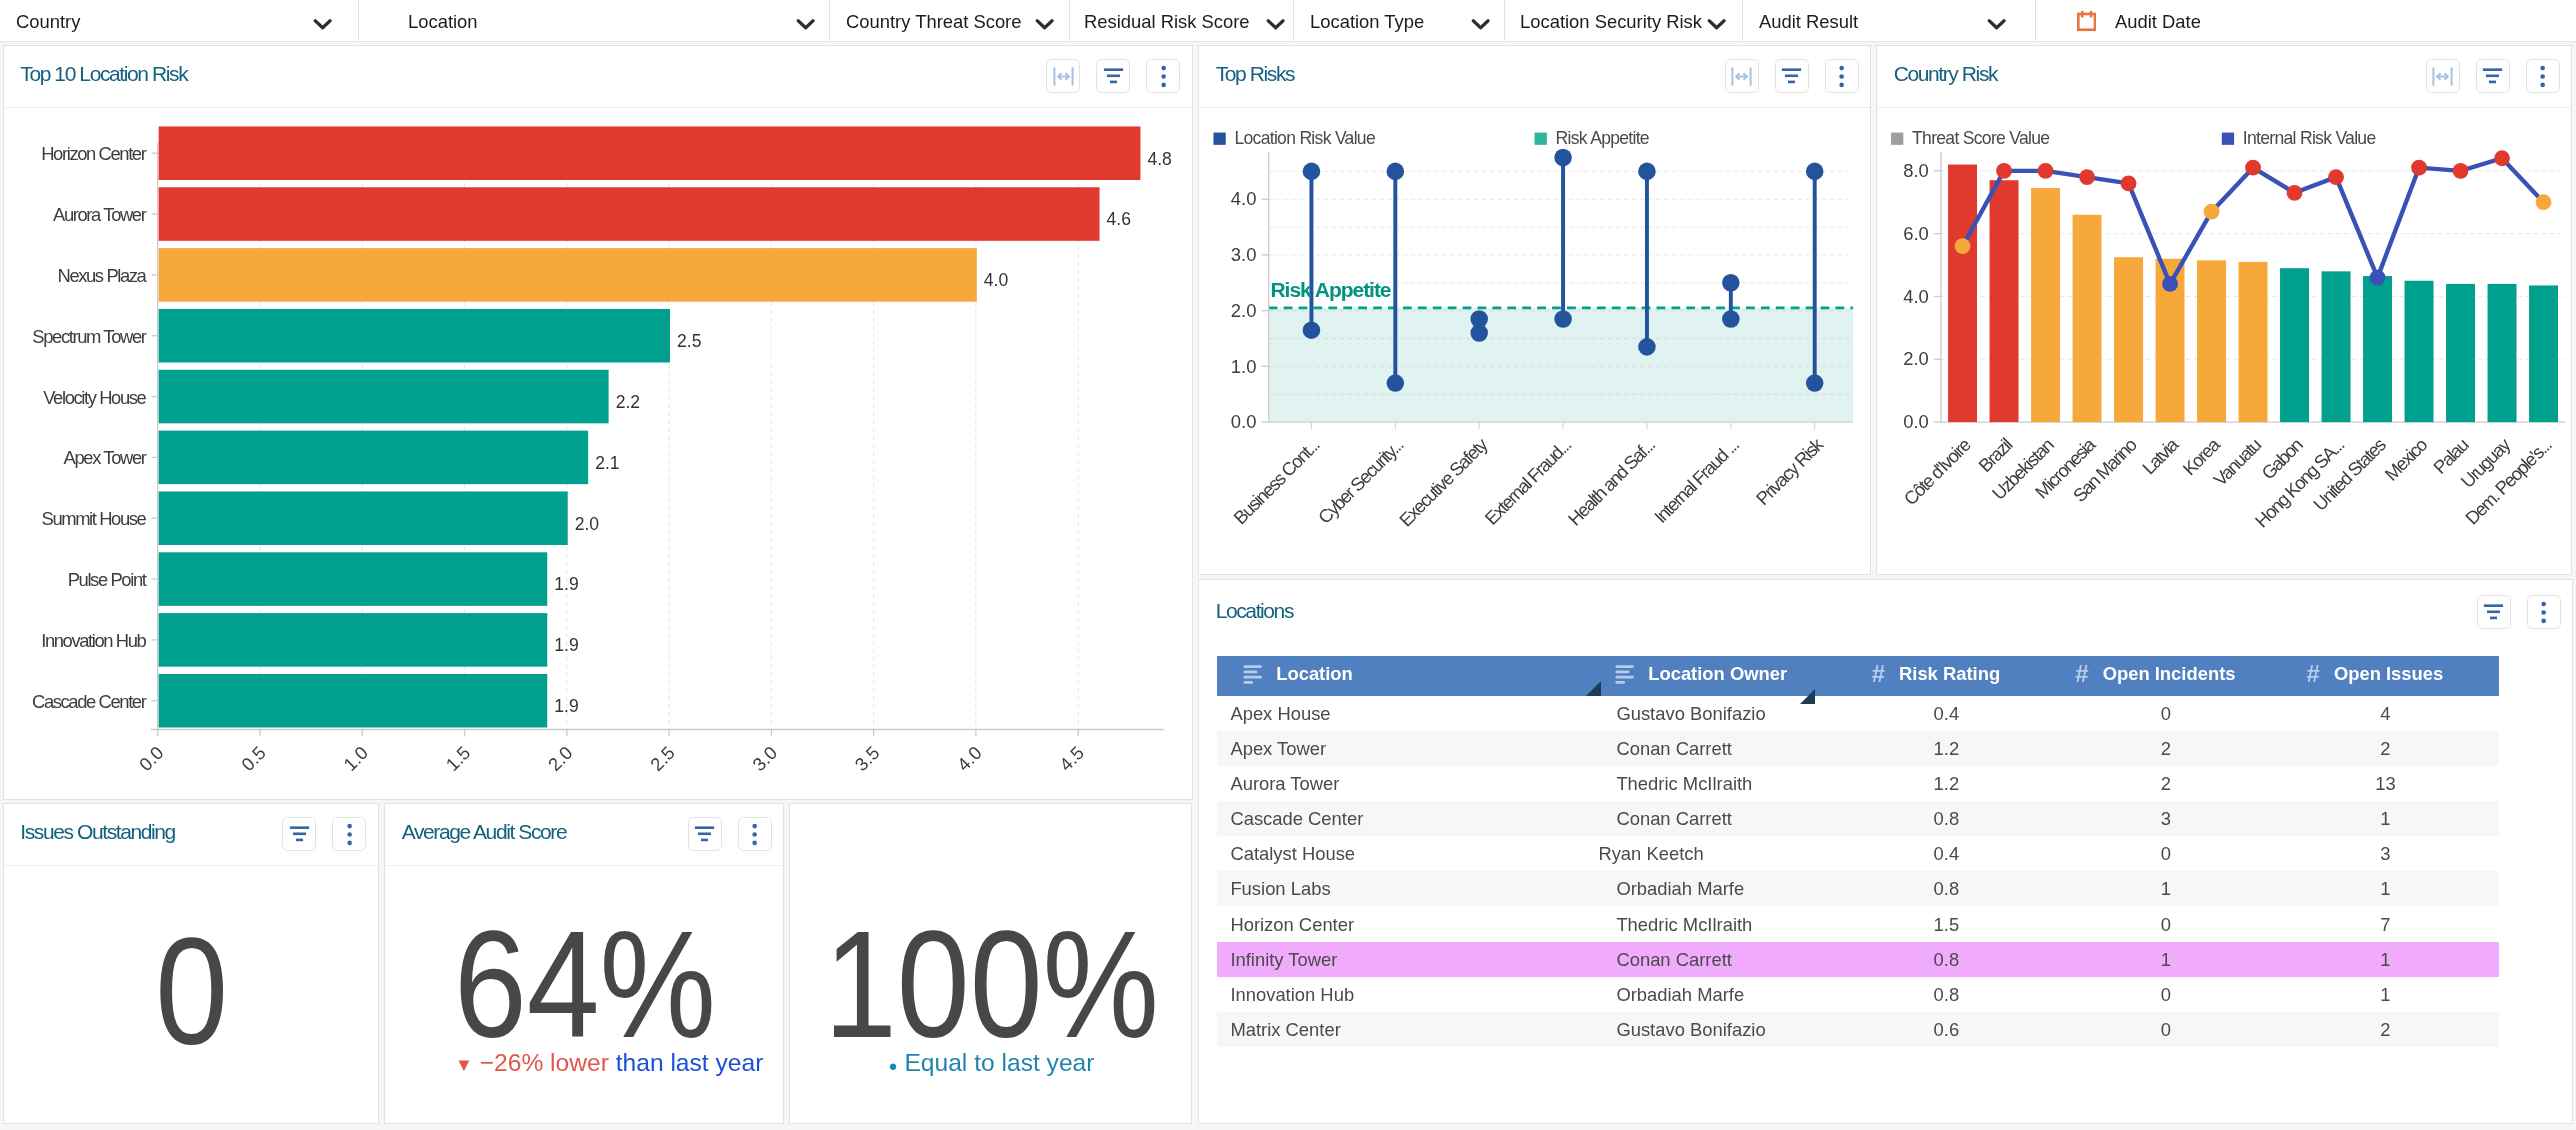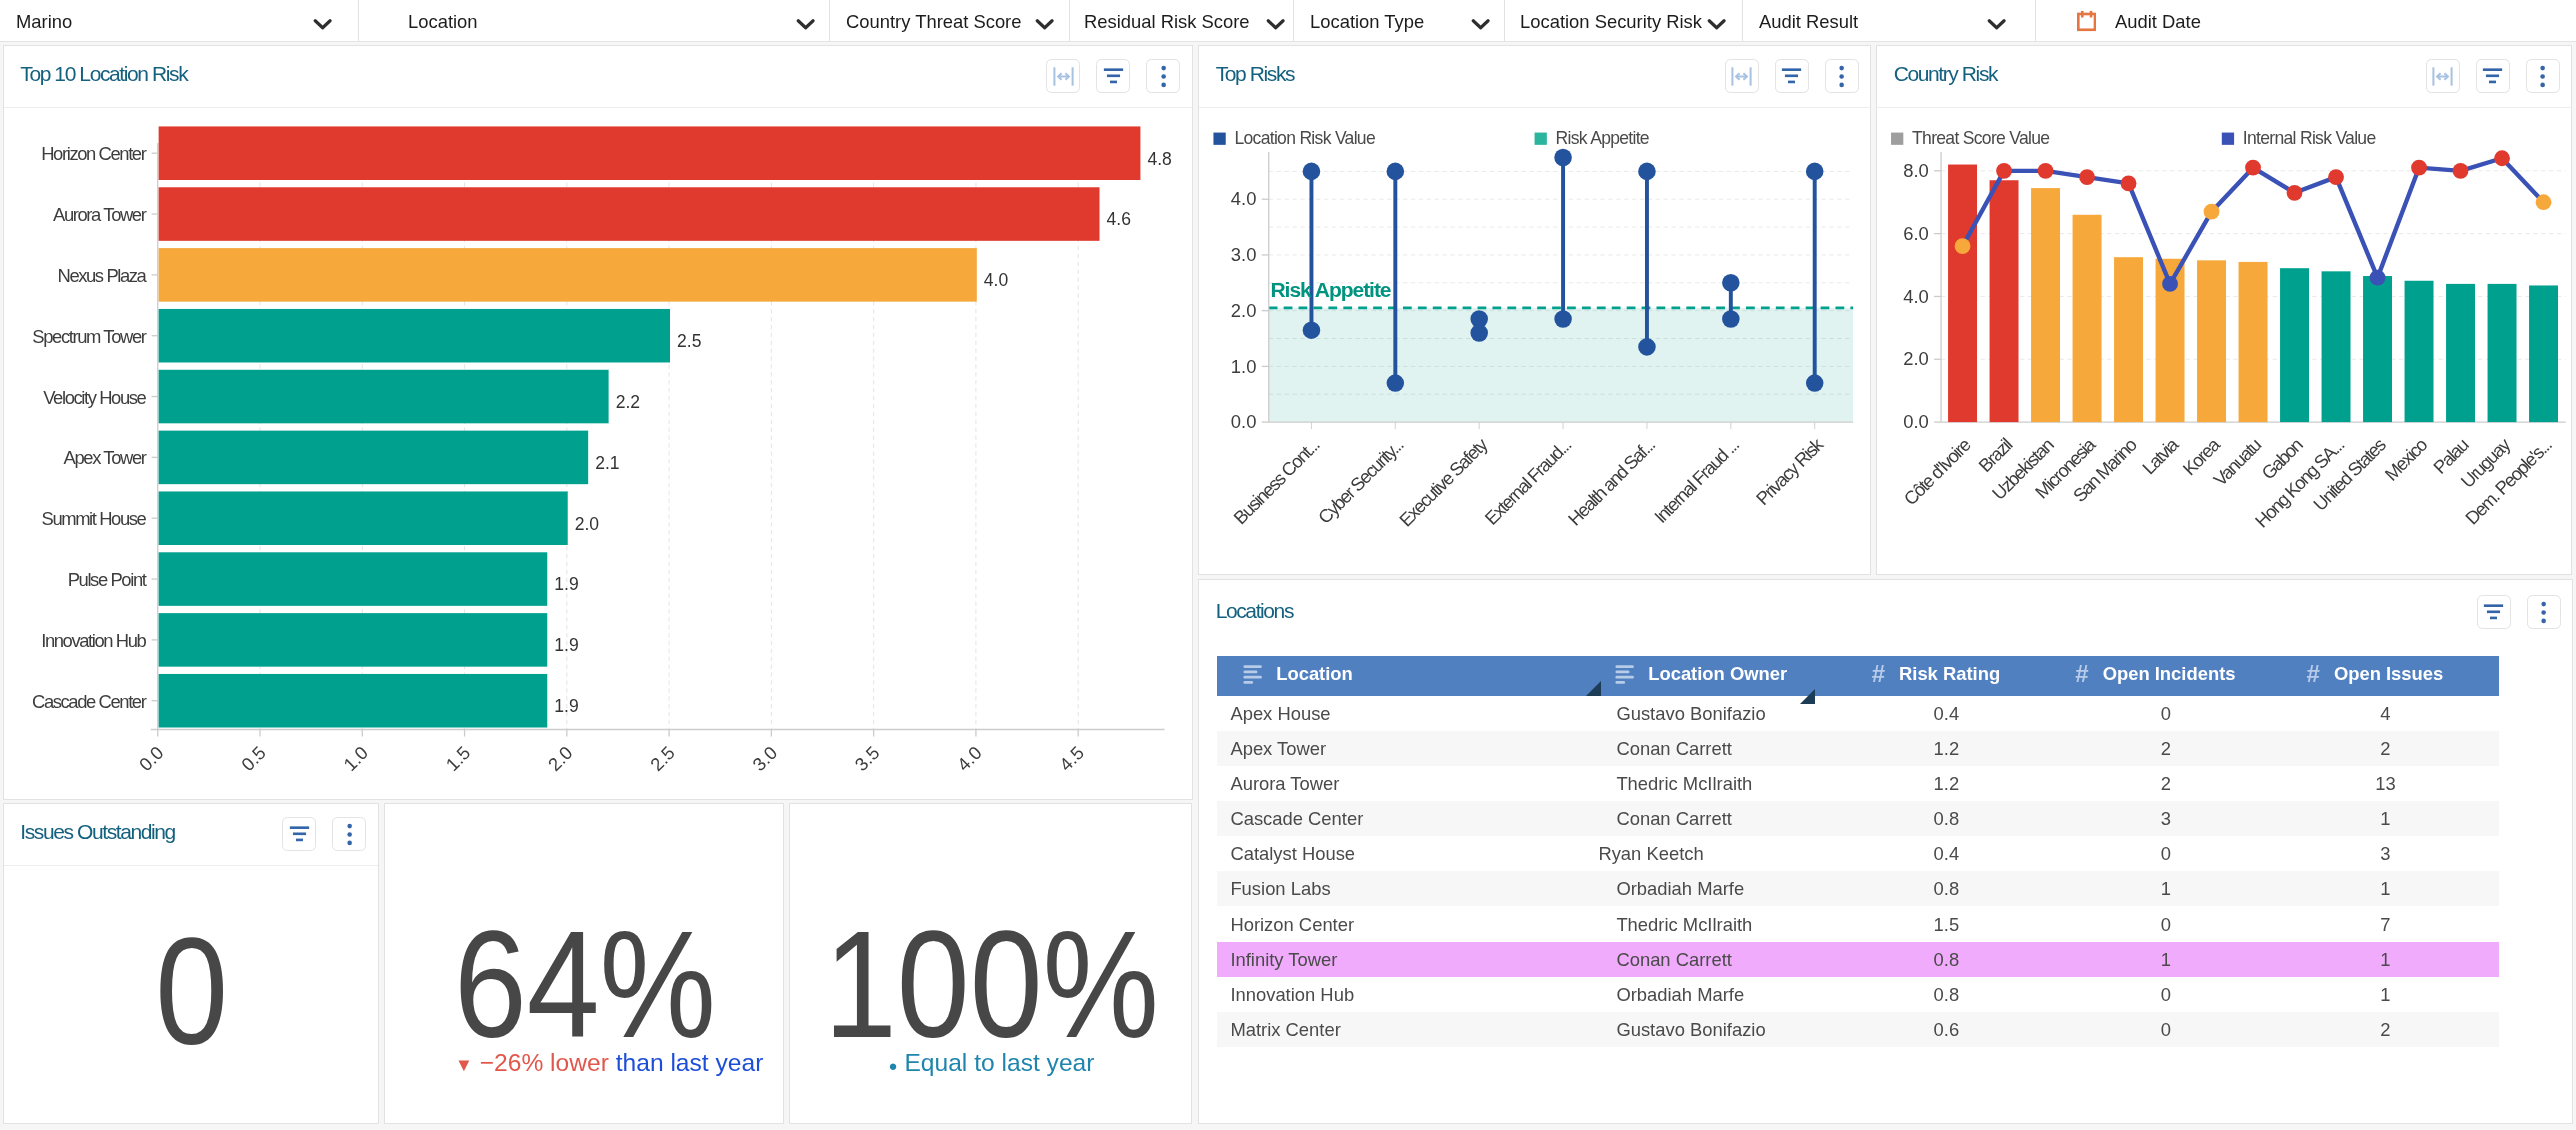--- a/index.html
+++ b/index.html
@@ -30,21 +30,21 @@
 <body>
 
 <div id="fbar">
     <div style="position: absolute; left: 358px; top: 0px; width: 0.9px; height: 42px; background: rgb(226, 226, 226);"></div>
     <div style="position: absolute; left: 829px; top: 0px; width: 0.9px; height: 42px; background: rgb(226, 226, 226);"></div>
     <div style="position: absolute; left: 1069px; top: 0px; width: 0.9px; height: 42px; background: rgb(226, 226, 226);"></div>
     <div style="position: absolute; left: 1293px; top: 0px; width: 0.9px; height: 42px; background: rgb(226, 226, 226);"></div>
     <div style="position: absolute; left: 1504px; top: 0px; width: 0.9px; height: 42px; background: rgb(226, 226, 226);"></div>
     <div style="position: absolute; left: 1742px; top: 0px; width: 0.9px; height: 42px; background: rgb(226, 226, 226);"></div>
     <div style="position: absolute; left: 2035px; top: 0px; width: 0.9px; height: 42px; background: rgb(226, 226, 226);"></div>
-    <div class="flabel" style="left: 16px;">Marino</div>
+    <div class="flabel" style="left: 16px;">Country</div>
     <div class="flabel" style="left: 408px;">Location</div>
     <div class="flabel" style="left: 846px;">Country Threat Score</div>
     <div class="flabel" style="left: 1084px;">Residual Risk Score</div>
     <div class="flabel" style="left: 1310px;">Location Type</div>
     <div class="flabel" style="left: 1520px;">Location Security Risk</div>
     <div class="flabel" style="left: 1759px;">Audit Result</div>
     <div class="flabel" style="left: 2115px;">Audit Date</div>
     <div class="chev" style="left: 313px;"><svg width="19.3" height="10.5" viewBox="0 0 22 12">
         <path d="M2.5 2 L11 10 L19.5 2" fill="none" stroke="#2e2e2e" stroke-width="3.6" stroke-linecap="round" stroke-linejoin="round"></path>
       </svg></div>
@@ -561,20 +561,43 @@
               <circle cx="3" cy="13" r="2.6"></circle>
               <circle cx="3" cy="22.5" r="2.6"></circle>
             </g>
           </svg>
         </div>
       </div>
     </div>
   <div class="bignum" style="left:0; width:376px; top:112px;">0</div>
 </div>
 <div class="panel" id="p6" style="left:384px; top:803px; width:400px; height:321px;">
+  <div class="phead">
+      <div class="ptitle">Average Audit Score</div>
+      <div class="btns" id="b6">
+        <div class="btn" style="">
+          <svg width="21" height="17.6" viewBox="0 0 24 20">
+            <g stroke="#3465a8" stroke-width="3" fill="none">
+              <line x1="1" y1="3" x2="23" y2="3"></line>
+              <line x1="4.5" y1="10" x2="19.5" y2="10"></line>
+              <line x1="8" y1="17" x2="16" y2="17"></line>
+            </g>
+          </svg>
+        </div>
+        <div class="btn" style="">
+          <svg width="5.3" height="23" viewBox="0 0 6 26">
+            <g fill="#3465a8">
+              <circle cx="3" cy="3.5" r="2.6"></circle>
+              <circle cx="3" cy="13" r="2.6"></circle>
+              <circle cx="3" cy="22.5" r="2.6"></circle>
+            </g>
+          </svg>
+        </div>
+      </div>
+    </div>
   <div class="bignum" style="left:0; width:400px; top:105px;">64%</div>
   <div class="subt" style="left:24px; width:400px; top:245px;"><span style="color:#e2574c;"><span style="font-size:18.4px;">▼</span> −26% lower</span> <span style="color:#1d4ed8;">than last year</span></div>
 </div>
 <div class="panel" id="p7" style="left:789px; top:803px; width:403px; height:321px;">
   <div class="bignum" style="left:0; width:403px; top:105px;">100%</div>
   <div class="subt" style="left:0; width:403px; top:245px; color:#1f85ad;"><span style="font-size:15px;">●</span> Equal to last year</div>
 </div>
 
 
 </body></html>

